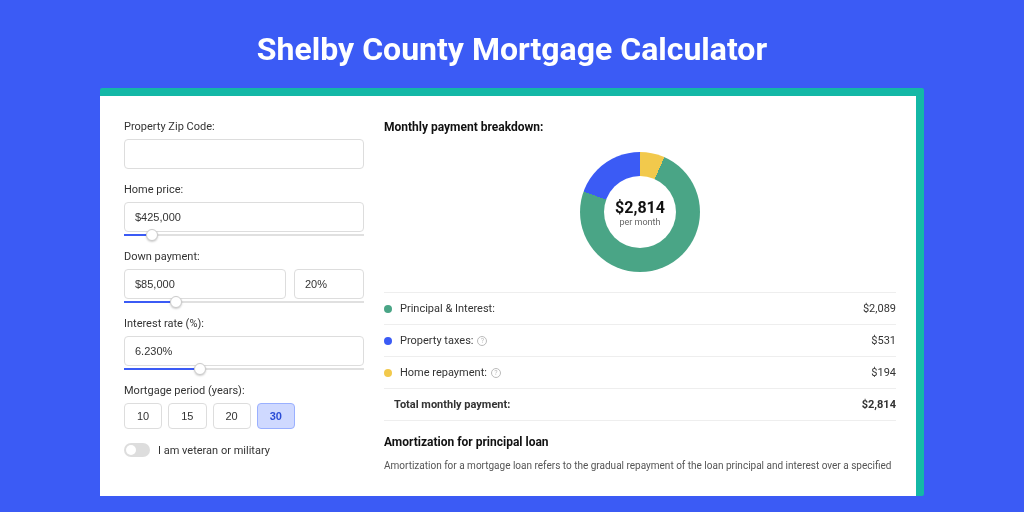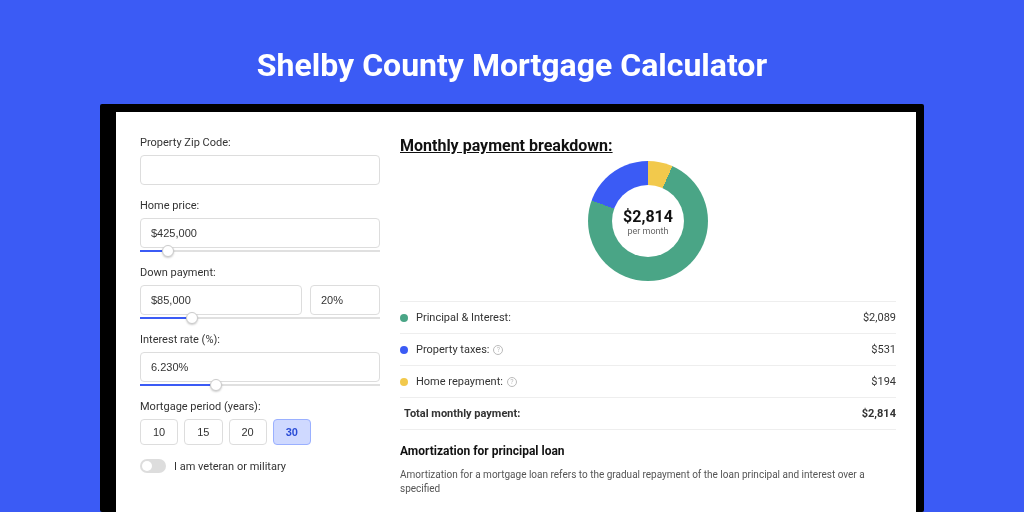--- a/index.html
+++ b/index.html
@@ -8,26 +8,26 @@
     background: #3b5bf5;
     width: 1024px;
     height: 512px;
     overflow: hidden;
   }
   .page-title {
     text-align: center;
     color: #fff;
     font-size: 32px;
     font-weight: 700;
-    padding: 46px 0 20px;
+    padding: 30px 0 20px;
   }
   .shadow-wrap {
     margin: 0 100px;
-    background: #000000;
-    padding: 8px 8px 0 16px;
+    background: #14b8a6;
+    padding: 8px 8px 0 0;
     border-radius: 2px;
   }
   .card {
     background: #fff;
     display: flex;
     gap: 20px;
     padding: 24px 20px 24px 24px;
     height: 400px;
     overflow: hidden;
   }
@@ -106,24 +106,24 @@
   }
   .toggle::after {
     content: "";
     width: 10px; height: 10px;
     background: #fff;
     border-radius: 50%;
     position: absolute;
     left: 2px; top: 2px;
   }
   .section-title {
-    font-size: 16px;
+    font-size: 12px;
     font-weight: 700;
     color: #111;
-    text-decoration: underline;
+    margin-bottom: 12px;
   }
   .donut-wrap {
     display: flex;
     justify-content: center;
     padding: 6px 0 14px;
   }
   .donut {
     width: 120px; height: 120px;
     border-radius: 50%;
     background: conic-gradient(
@@ -281,21 +281,21 @@
         </div>
         <div class="brk-row">
           <span class="dot yellow"></span>
           <span class="brk-label">
             <span>Home repayment:</span>
             <span class="info-icon">?</span>
           </span>
           <span class="brk-val">$194</span>
         </div>
         <div class="brk-row brk-total">
-          <span class="brk-label" style="margin-left:4px">Total monthly payment:</span>
+          <span class="brk-label" style="margin-left:10px">Total monthly payment:</span>
           <span class="brk-val">$2,814</span>
         </div>
       </div>
 
       <div class="amort">
         <div class="amort-title">Amortization for principal loan</div>
         <div class="amort-text">Amortization for a mortgage loan refers to the gradual repayment of the loan principal and interest over a specified</div>
       </div>
     </div>
 

